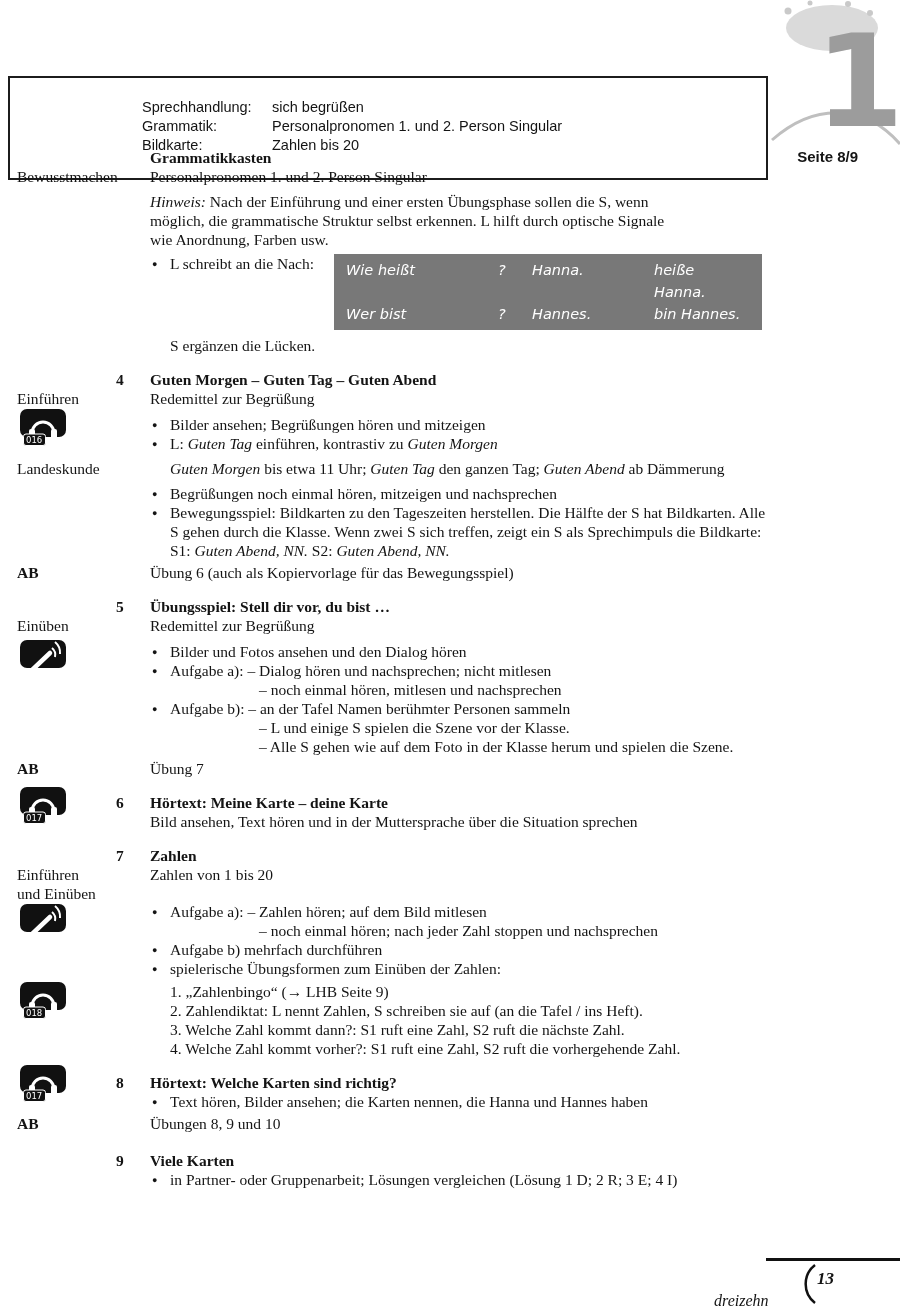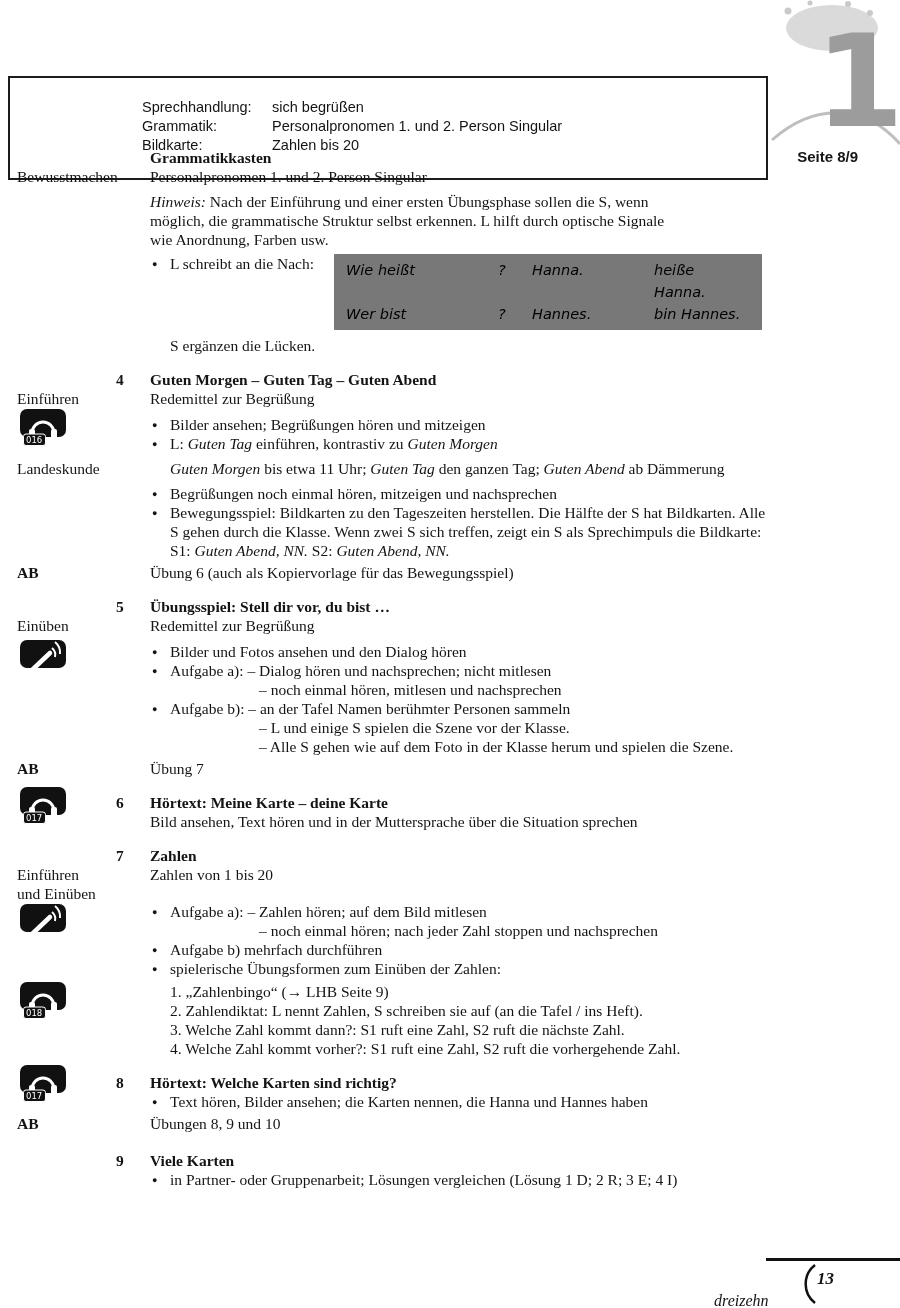--- a/index.html
+++ b/index.html
@@ -39,21 +39,21 @@
   .plain-indent{padding-left:20px;}
   .numitem{padding-left:37px;text-indent:-17px;}
   .listwrap{position:relative;margin-top:4px;}
   .abrow{margin-top:3px;}
   .hinweis{margin:6px 0 0 0;max-width:540px;}
   .w-narrow{max-width:560px;}
   
   .board-wrap{display:flex;margin-top:5px;align-items:flex-start;position:relative;}
   .board-lead{flex:0 0 184px;width:184px;box-sizing:border-box;}
   .board{
-    width:428px;box-sizing:border-box;background:#787878;color:#000000;
+    width:428px;box-sizing:border-box;background:#787878;color:#ffffff;
     font-family:"DejaVu Sans",sans-serif;font-style:italic;font-size:14.5px;line-height:22px;
     padding:5px 12px;
   }
   .brow{display:grid;grid-template-columns:152px 34px 122px auto;}
   .after{padding-left:20px;margin-top:6px;}
   
   .micon{
     position:absolute;left:-130px;top:0;width:46px;height:28px;
     background:#111111;border-radius:7px;display:block;
   }

